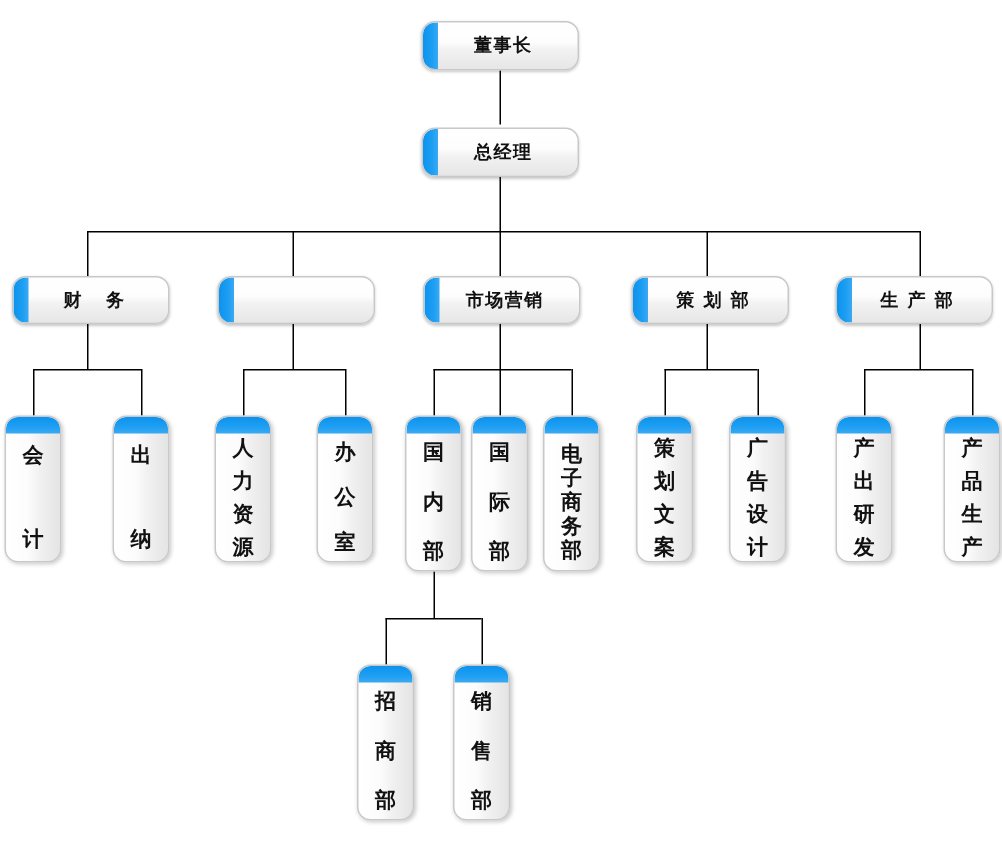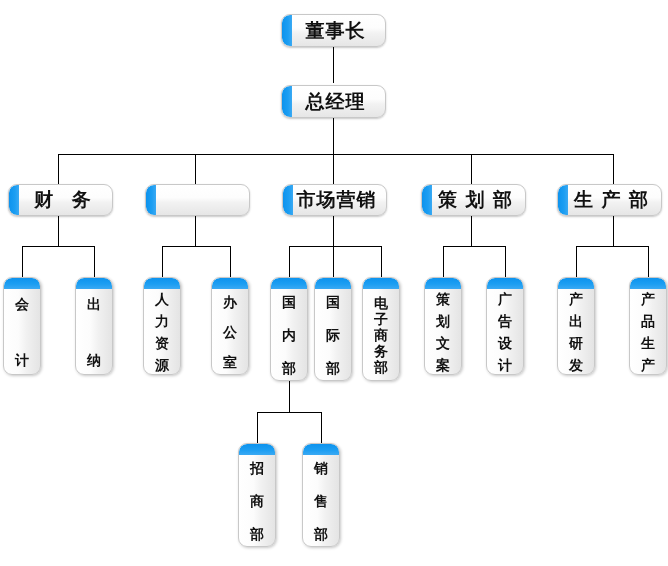--- a/index.html
+++ b/index.html
@@ -49,21 +49,21 @@
     width: 10px;
     height: 100%;
     background: linear-gradient(to right, #0d93ee 0%, #1c9ef2 60%, #3aa9f3 100%);
     border-top-left-radius: 8px;
     border-bottom-left-radius: 8px;
     flex: 0 0 auto;
   }
   .node-h .label {
     flex: 1 1 auto;
     text-align: center;
-    font-size: 19px;
+    font-size: 12px;
     font-weight: bold;
     color: #111111;
     letter-spacing: 1px;
     padding-right: 6px;
     white-space: nowrap;
   }
   .node-h .label.wide { letter-spacing: 6px; padding-left: 6px; }
 
   
   .node-v {

